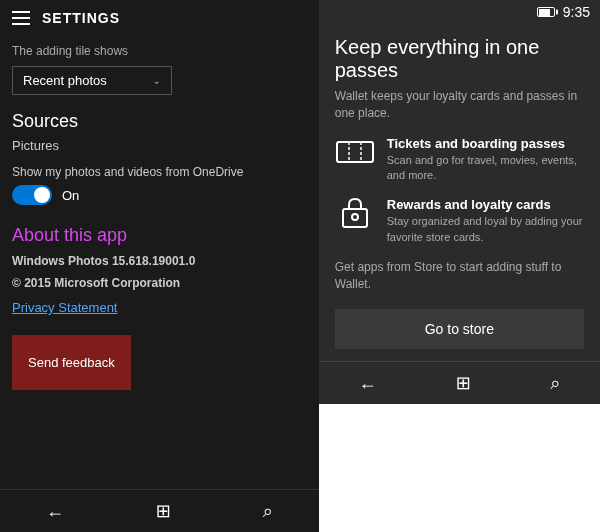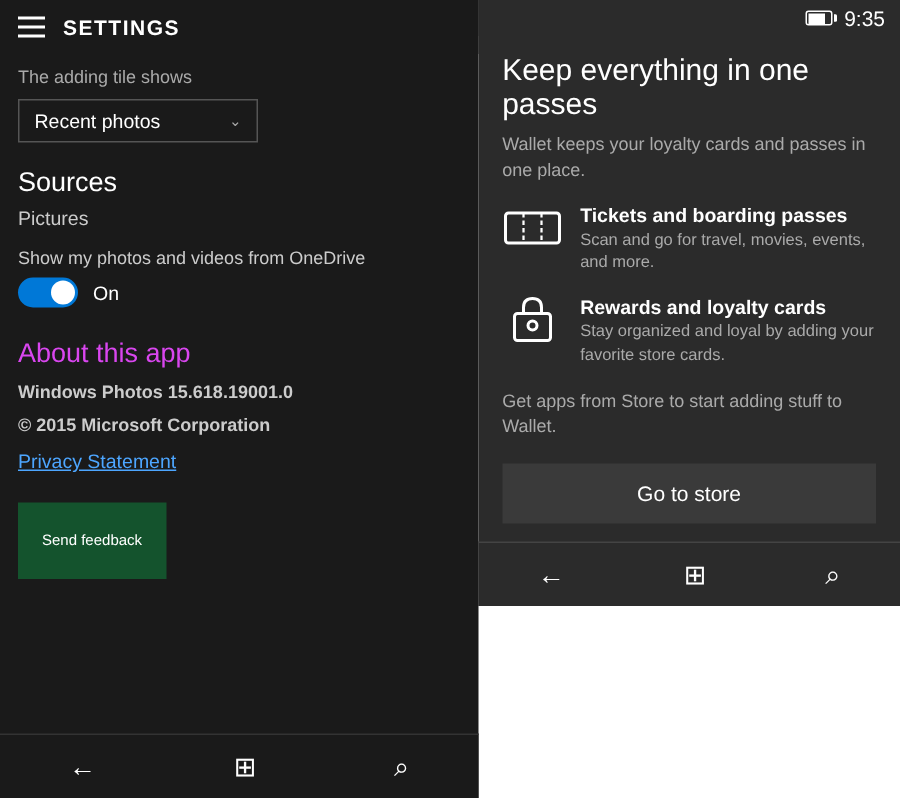--- a/index.html
+++ b/index.html
@@ -147,25 +147,25 @@
       font-size: 13px;
       color: #4da6ff;
       text-decoration: underline;
       cursor: pointer;
       display: block;
       margin-top: 8px;
       margin-bottom: 20px;
     }
 
     .send-feedback-btn {
-      background: #14532d;
+      background: #7f1d1d;
       color: #fff;
       border: none;
       padding: 20px 16px;
-      font-size: 10px;
+      font-size: 13px;
       cursor: pointer;
       display: inline-block;
     }
 
     .left-bottom-bar {
       display: flex;
       align-items: center;
       justify-content: space-around;
       padding: 10px 0;
       border-top: 1px solid #333;

